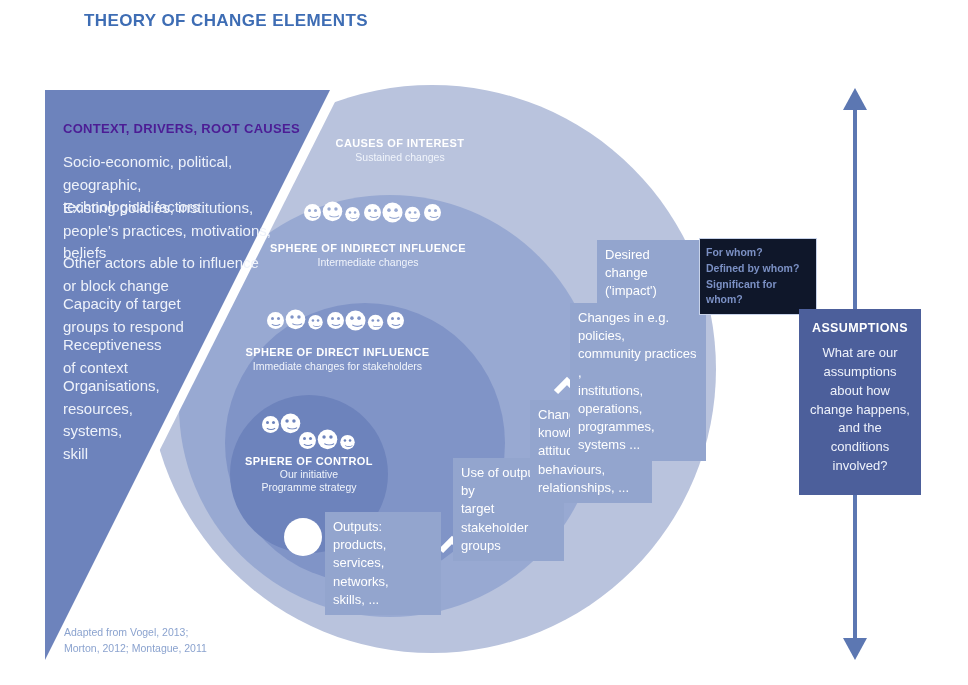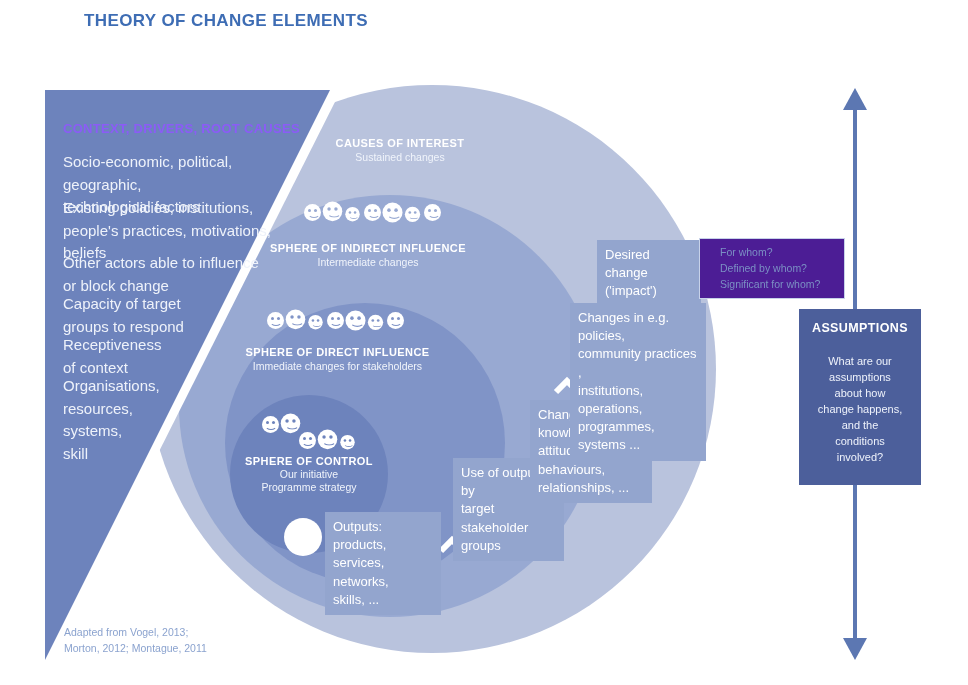--- a/index.html
+++ b/index.html
@@ -10,21 +10,21 @@
   
   .page-title{
     position:absolute;left:84px;top:11px;
     font-size:17px;font-weight:700;color:#3e6db4;letter-spacing:.4px;
   }
   
   .shapes{position:absolute;left:0;top:0;width:968px;height:685px;}
   
   .ctx-head{
     position:absolute;left:63px;top:121px;width:262px;
-    color:#8b5cf6;font-size:13px;font-weight:700;letter-spacing:.3px;
+    color:#4c1d95;font-size:13px;font-weight:700;letter-spacing:.3px;
   }
   .ctx-item{
     position:absolute;left:63px;color:#eef2fa;font-size:15px;line-height:1.5;
     white-space:pre-line;
   }
   .ctx-i0{top:151px;width:232px;}
   .ctx-i1{top:197px;width:212px;}
   .ctx-i2{top:252px;width:200px;}
   .ctx-i3{top:293px;width:130px;}
   .ctx-i4{top:334px;width:120px;}
@@ -66,30 +66,30 @@
     position:absolute;background:#93a5ce;color:#fff;font-size:13px;line-height:1.4;
     padding:6px 8px;white-space:pre-line;
   }
   .step-0{left:325px;top:512px;width:100px;}
   .step-1{left:453px;top:458px;width:95px;}
   .step-2{left:530px;top:400px;width:106px;}
   .step-3{left:570px;top:303px;width:120px;}
   .step-4{left:597px;top:240px;width:88px;}
   .impact-box{
     position:absolute;left:699px;top:238px;width:104px;
-    background:#4c1d95;border:1px solid #c7d2e9;color:#7b90c4;
-    font-size:10.5px;line-height:1.5;padding:6px 20px;
+    background:#0f172a;border:1px solid #c7d2e9;color:#7b90c4;
+    font-size:10.5px;line-height:1.5;padding:6px 6px;font-weight:bold;
   }
   
   .assumptions{
     position:absolute;left:799px;top:309px;width:104px;
     background:#4c5f9b;color:#fff;text-align:center;padding:12px 9px 19px;
   }
   .assumptions .h{font-size:12.5px;font-weight:700;letter-spacing:.4px;}
-  .assumptions .b{font-size:11px;line-height:1.45;margin-top:19px;white-space:pre-line;color:#eef2fb;}
+  .assumptions .b{font-size:13px;line-height:1.45;margin-top:9px;white-space:pre-line;color:#eef2fb;}
 </style>
 </head>
 <body>
 
 <div class="stage">
 
   <div class="page-title">THEORY OF CHANGE ELEMENTS</div>
 
   <svg class="shapes" viewBox="0 0 968 685" xmlns="http://www.w3.org/2000/svg">
 

